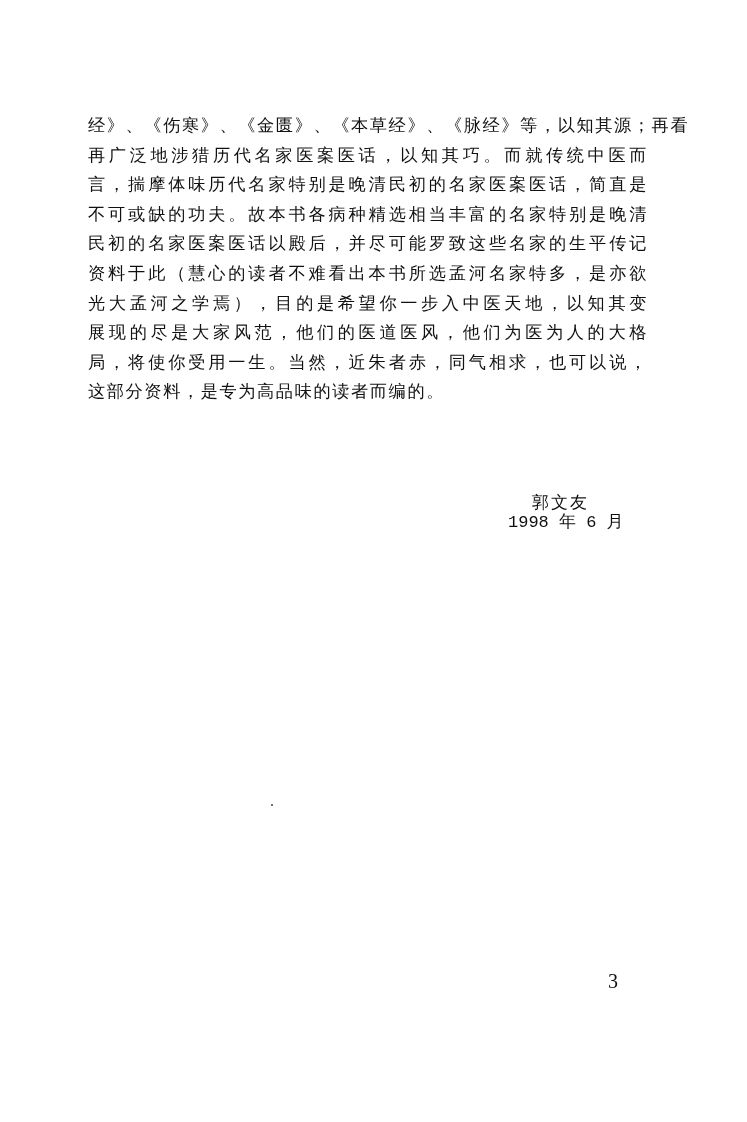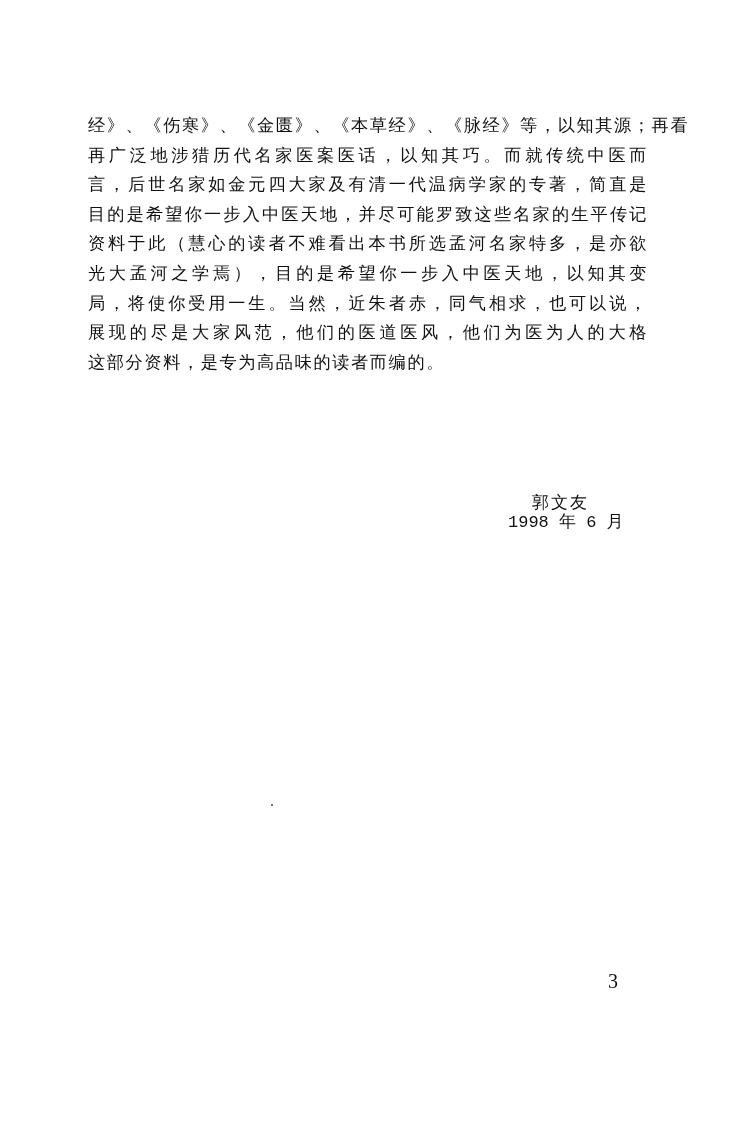--- a/index.html
+++ b/index.html
@@ -18,26 +18,27 @@
                  font-family: "Liberation Serif", "DejaVu Serif", serif; }
   .speck { position:absolute; left:271px; top:804px; width:2px; height:2px; background:#444; border-radius:1px; }
 </style>
 </head>
 <body>
 
 <div class="page">
   <div class="body-text">
     <span class="line">经》、《伤寒》、《金匮》、《本草经》、《脉经》等，以知其源；再看</span>
     <span class="line">再广泛地涉猎历代名家医案医话，以知其巧。而就传统中医而</span>
-    <span class="line">言，后世名家如金元四大家及有清一代温病学家的专著，简直是</span>
-    <span class="line">目的是希望你一步入中医天地，并尽可能罗致这些名家的生平传记</span>
+    <span class="line">言，揣摩体味历代名家特别是晚清民初的名家医案医话，简直是</span>
+    <span class="line">不可或缺的功夫。故本书各病种精选相当丰富的名家特别是晚清</span>
+    <span class="line">民初的名家医案医话以殿后，并尽可能罗致这些名家的生平传记</span>
     <span class="line">资料于此（慧心的读者不难看出本书所选孟河名家特多，是亦欲</span>
     <span class="line">光大孟河之学焉），目的是希望你一步入中医天地，以知其变</span>
+    <span class="line">展现的尽是大家风范，他们的医道医风，他们为医为人的大格</span>
     <span class="line">局，将使你受用一生。当然，近朱者赤，同气相求，也可以说，</span>
-    <span class="line">展现的尽是大家风范，他们的医道医风，他们为医为人的大格</span>
     <span class="line last">这部分资料，是专为高品味的读者而编的。</span>
   </div>
 
   <div class="signature">
     <div class="sig-name">郭文友</div>
     <div class="sig-date">1998 年 6 月</div>
   </div>
 
   <div class="speck"></div>
 

